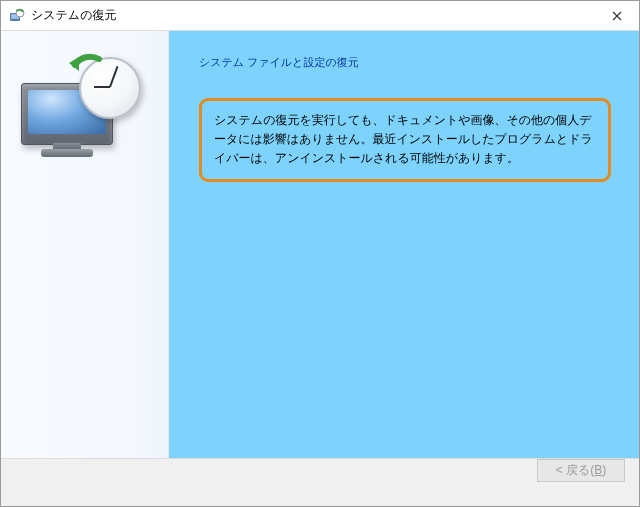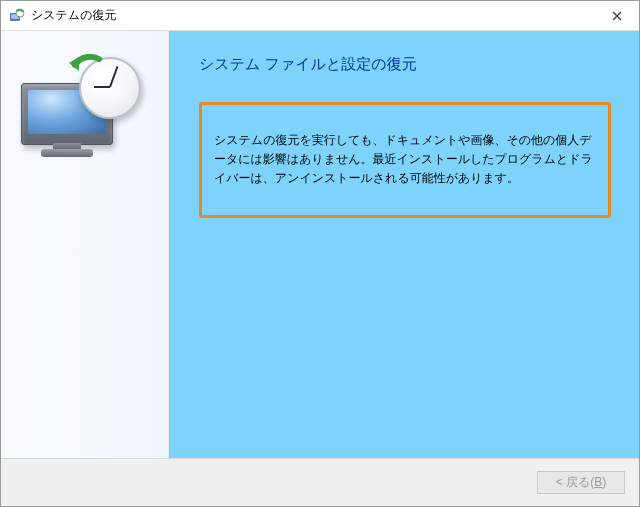--- a/index.html
+++ b/index.html
@@ -120,44 +120,44 @@
     width: 40px; height: 40px;
   }
   .arrow svg { width:100%; height:100%; }
 
   .content {
     flex: 1;
     padding: 24px 28px 10px 30px;
     position: relative;
   }
   .heading {
-    font-size: 15px;
+    font-size: 11px;
     color: #003399;
     margin-bottom: 28px;
   }
   .para {
     font-size: 12px;
     line-height: 1.6;
     color: #000;
     margin-bottom: 18px;
   }
   .highlight-box {
     border: 3px solid #e68a1f;
-    border-radius: 3px;
-    padding: 26px 12px;
+    border-radius: 9px;
+    padding: 10px 12px;
     font-size: 12px;
     line-height: 1.6;
   }
 
   .footer {
     height: 48px;
     border-top: 1px solid #dcdcdc;
     background: #f0f0f0;
     display: flex;
-    align-items: center;
+    align-items: flex-start;
     justify-content: flex-end;
     padding: 0 14px;
     gap: 8px;
   }
   .btn {
     min-width: 88px;
     height: 23px;
     line-height: 21px;
     text-align: center;
     font-size: 12px;

